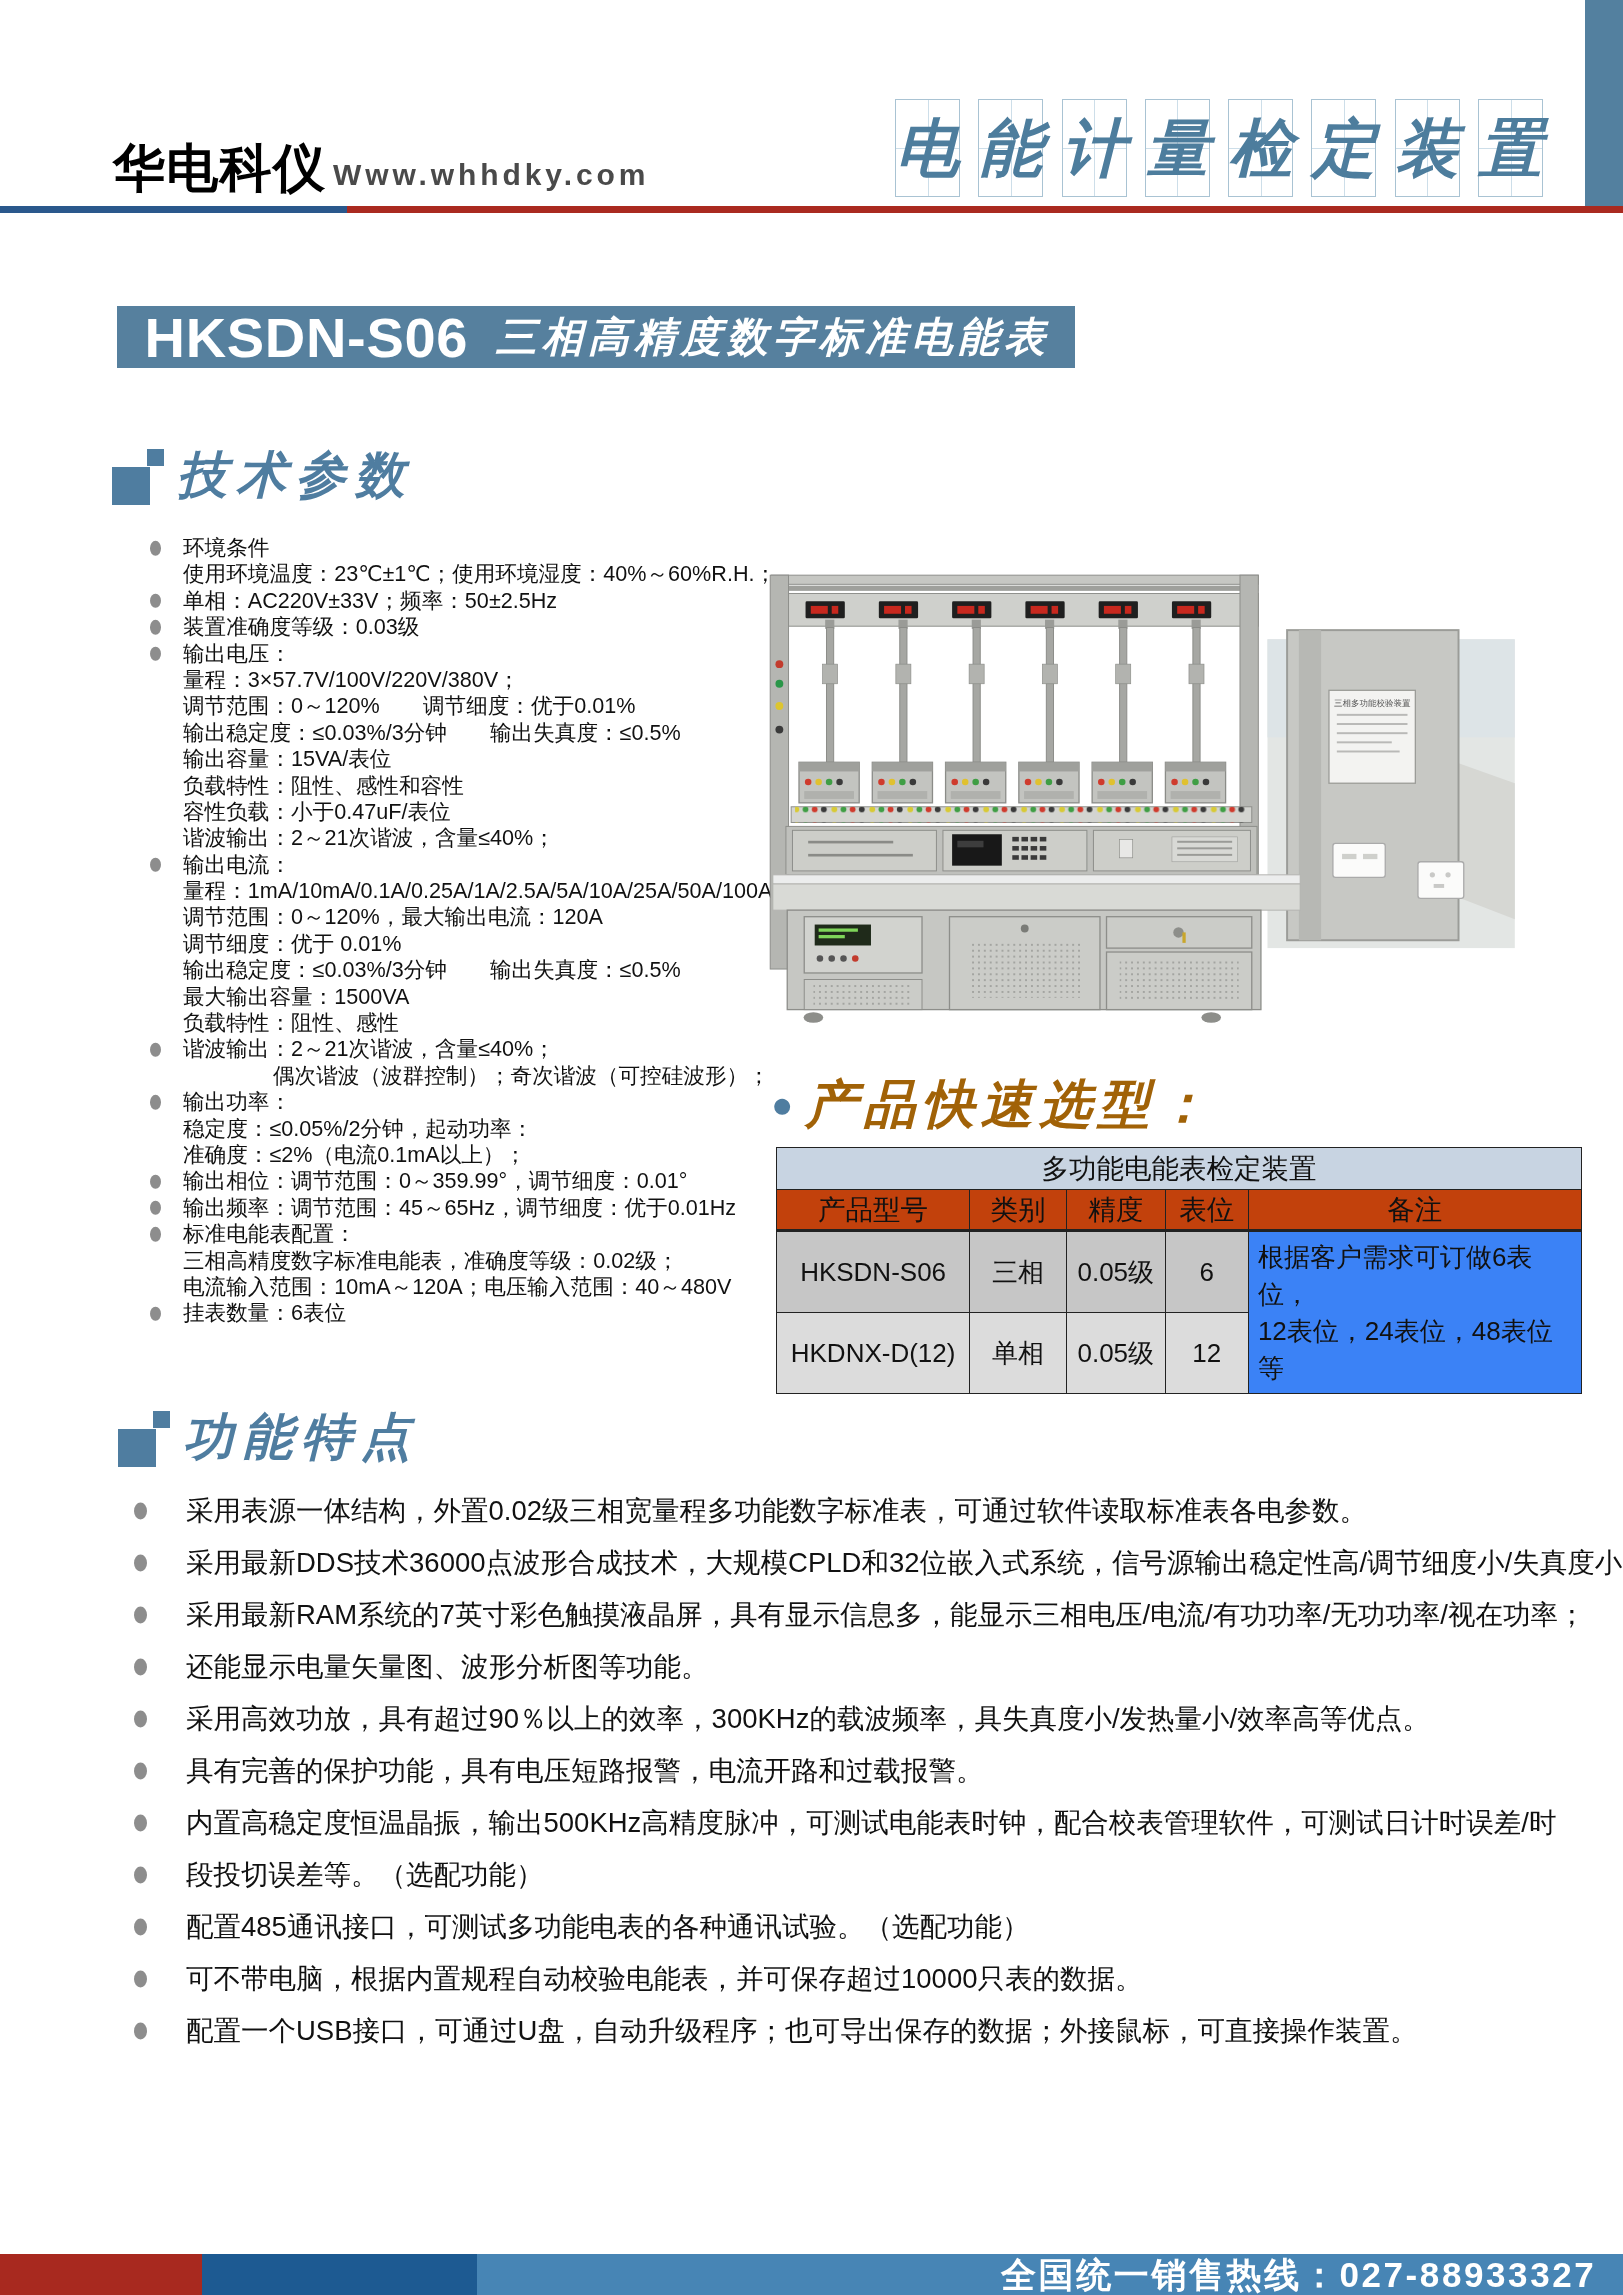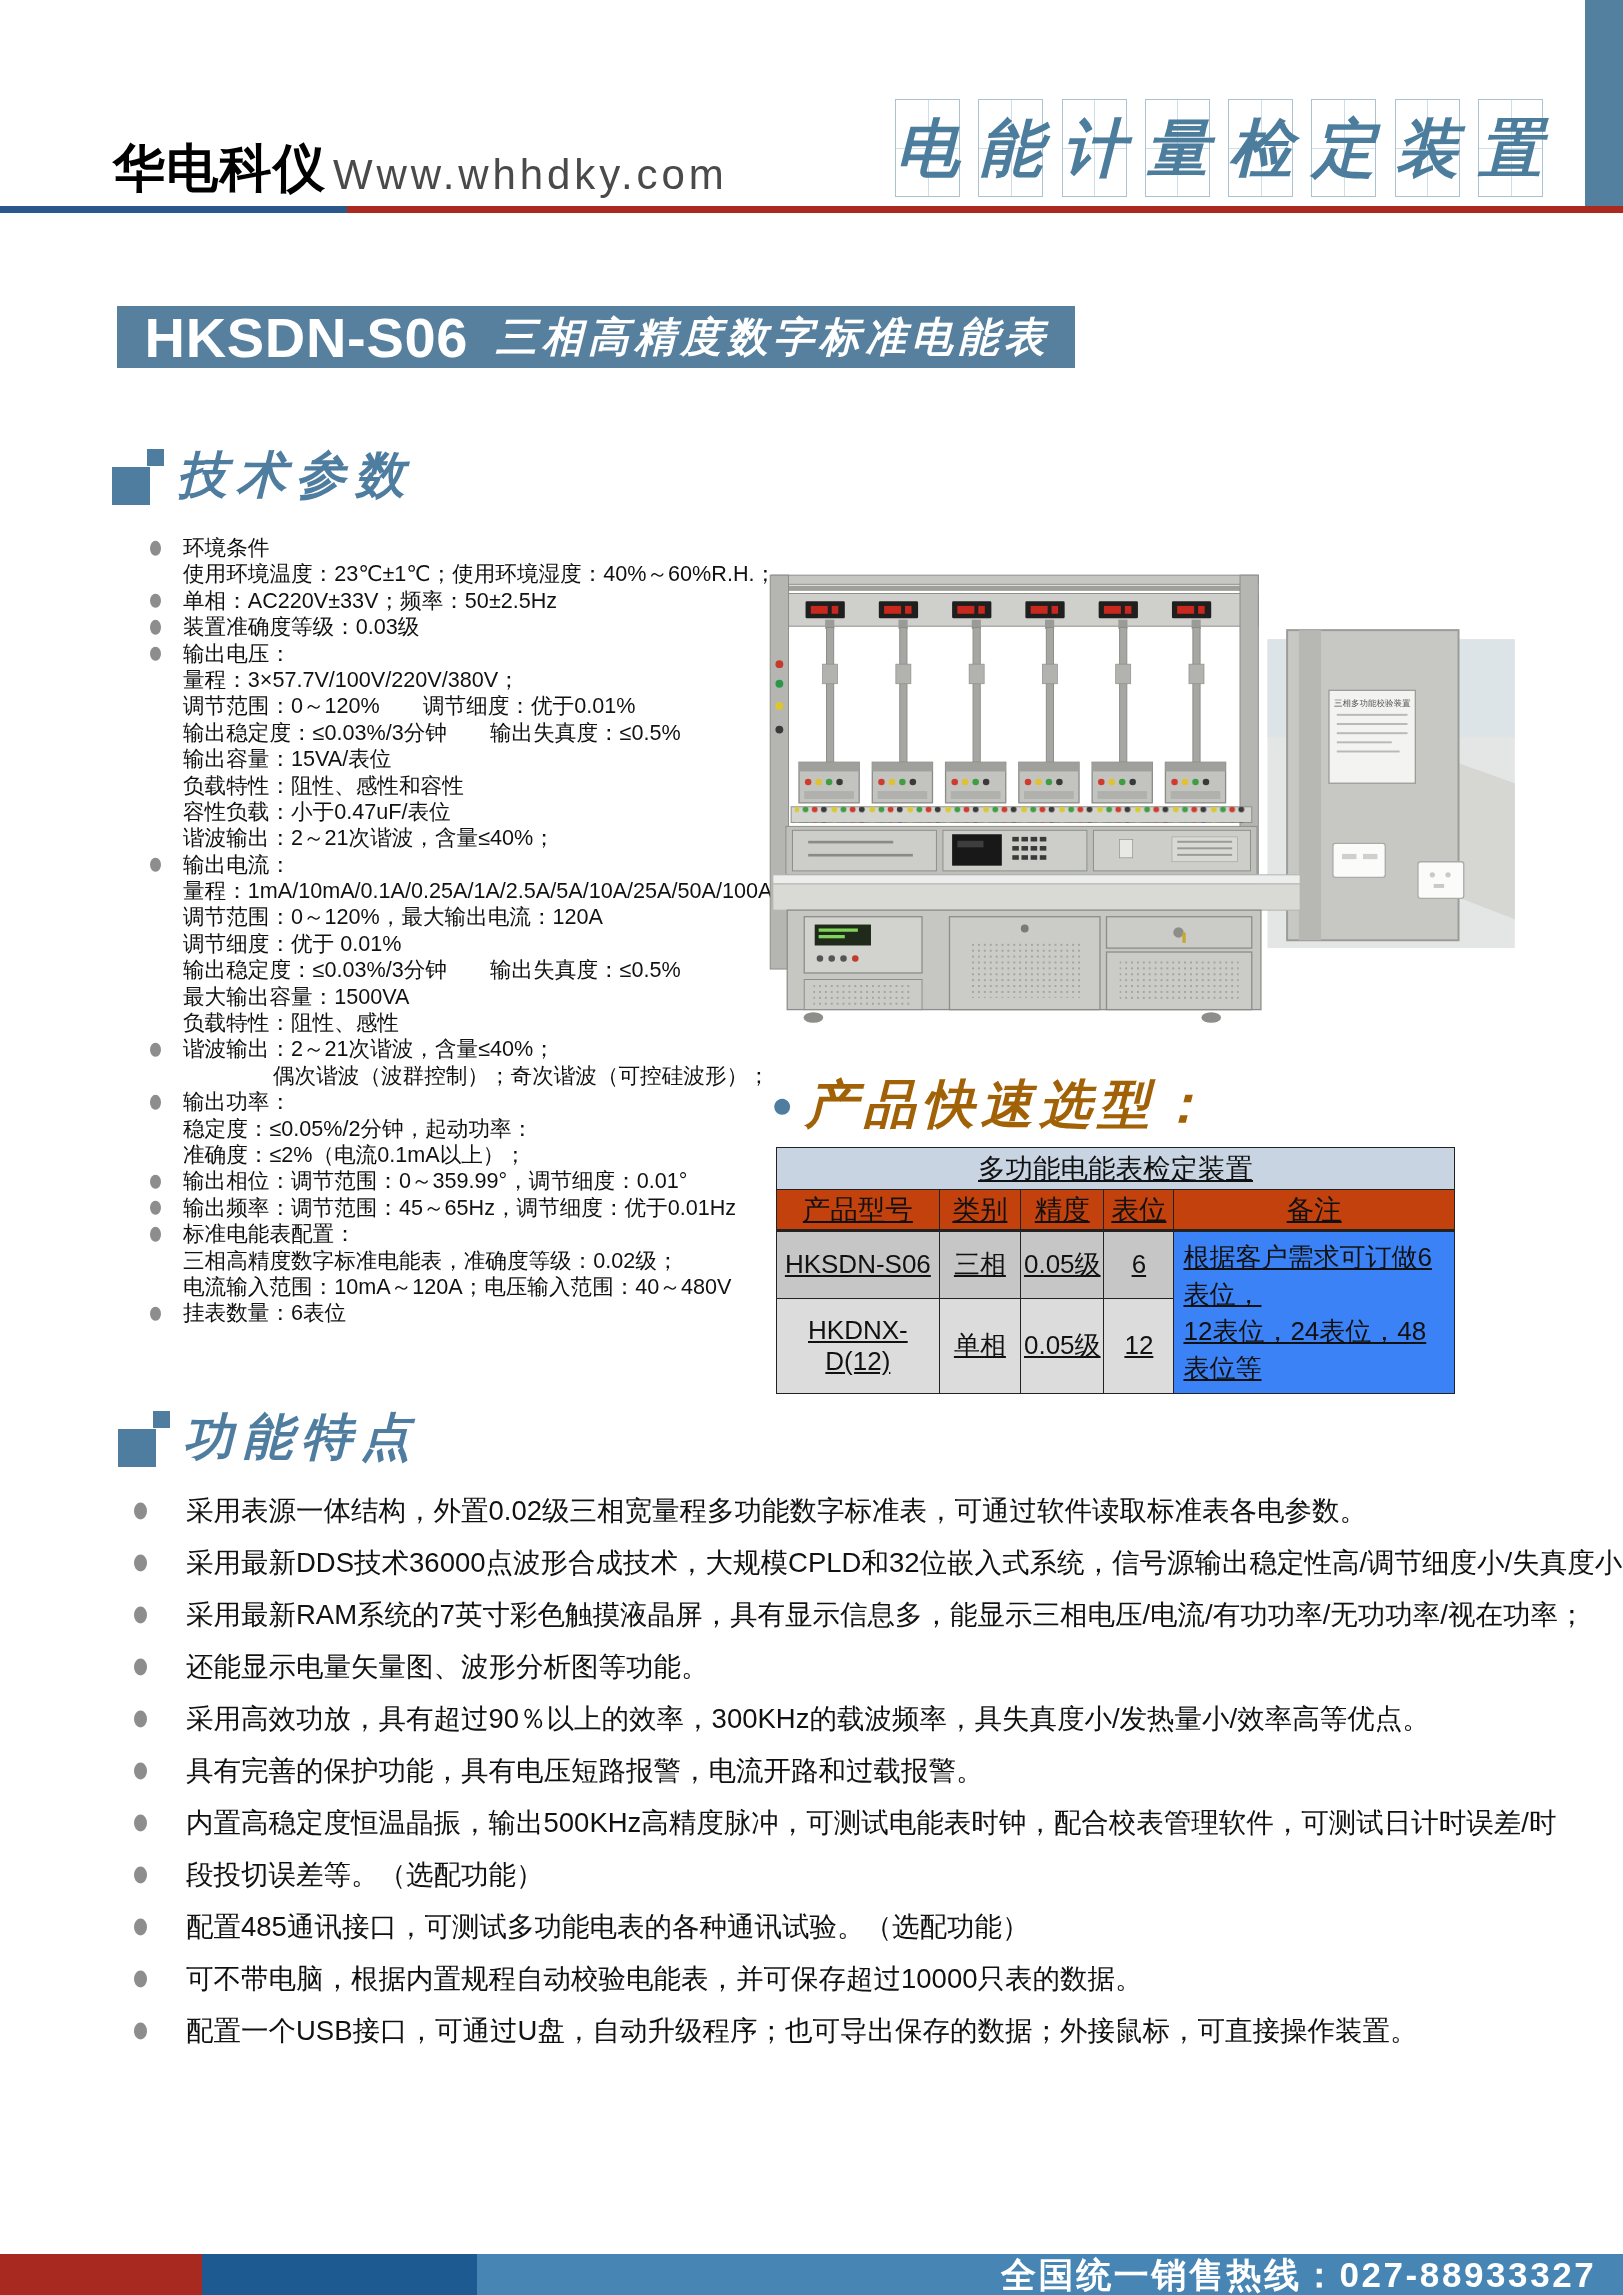--- a/index.html
+++ b/index.html
@@ -1,21 +1,21 @@
 <!DOCTYPE html>
 <html style="font-size:10.5px"><head>
 <meta charset="utf-8">
 <style>
   html,body{margin:0;padding:0;background:#888;}
   .page{position:relative;width:1623px;height:2295px;background:#ffffff;overflow:hidden;
         font-family:"Liberation Sans","DejaVu Sans",sans-serif;color:#111;}
   
   .logo{position:absolute;left:113px;top:140px;font-size:52px;font-weight:bold;color:#000;
         letter-spacing:1.3px;line-height:56px;}
-  .site{position:absolute;left:333px;top:152px;font-size:42px;font-weight:normal;color:#4a4a4a;
+  .site{position:absolute;left:333px;top:152px;font-size:30px;font-weight:bold;color:#4a4a4a;
         letter-spacing:3.9px;line-height:46px;}
   .banner{position:absolute;left:895px;top:99px;display:flex;gap:18.3px;}
   .char-box{position:relative;width:63px;height:96px;border:1.3px solid #a9c3d3;background:#fff;}
   .char-box .hline{position:absolute;left:0;top:50%;width:100%;height:0;border-top:1px solid #cddee9;}
   .char-box .vline{position:absolute;top:0;left:50%;height:100%;width:0;border-left:1px solid #cddee9;}
   .char-box .ch{position:absolute;left:50%;top:50%;transform:translate(-50%,-50%);
         font-size:63px;font-weight:bold;font-style:italic;color:#4d7d9d;line-height:63px;}
   .rule-blue{position:absolute;left:0;top:206px;width:347px;height:6.5px;background:#2a588c;}
   .rule-red{position:absolute;left:347px;top:206px;width:1276px;height:6.5px;background:#aa2a20;}
   .right-bar{position:absolute;left:1585px;top:0;width:39px;height:206px;background:#53809f;}
@@ -43,22 +43,22 @@
         width:11px;height:14.4px;border-radius:50%;background:#8d8d8d;}
   .tech-item[data-b="1"] .dot{display:block;}
   .tech-item[data-ind="2"]{padding-left:124px;}
   
   .feat-list{position:absolute;left:131px;top:1485px;}
   .feat-item{position:relative;height:52px;line-height:52px;font-size:27.5px;color:#111;
         white-space:nowrap;padding-left:55px;}
   .feat-item .dot{position:absolute;left:2.6px;top:50%;transform:translateY(-50%);
         width:13px;height:17px;border-radius:50%;background:#8d8d8d;}
   
-  .sel-table{position:absolute;left:776px;top:1147px;width:679px;border-collapse:collapse;
-        table-layout:fixed;text-decoration:underline;}
+  .sel-table{position:absolute;left:776px;top:1147px;width:806px;border-collapse:collapse;
+        table-layout:fixed;}
   .sel-table td{border:1.6px solid #222;text-align:center;font-size:26px;color:#111;
         padding:0;overflow:hidden;}
   .sel-table .th1 td{height:41px;background:#c8d4e2;font-size:27.5px;}
   .sel-table .th2 td{height:39px;background:#c2410c;font-size:27.5px;}
   .sel-table .r1 td{height:43px;background:#c6c6c6;}
   .sel-table .r2 td{height:43px;background:#dcdcdc;}
   .sel-table td.remark{background:#3b82f6;text-align:left;padding:6.5px 9.2px;line-height:37px;
         font-size:26px;}
   .sel-table tr.r1 td{border-top-width:3.3px;}
   

